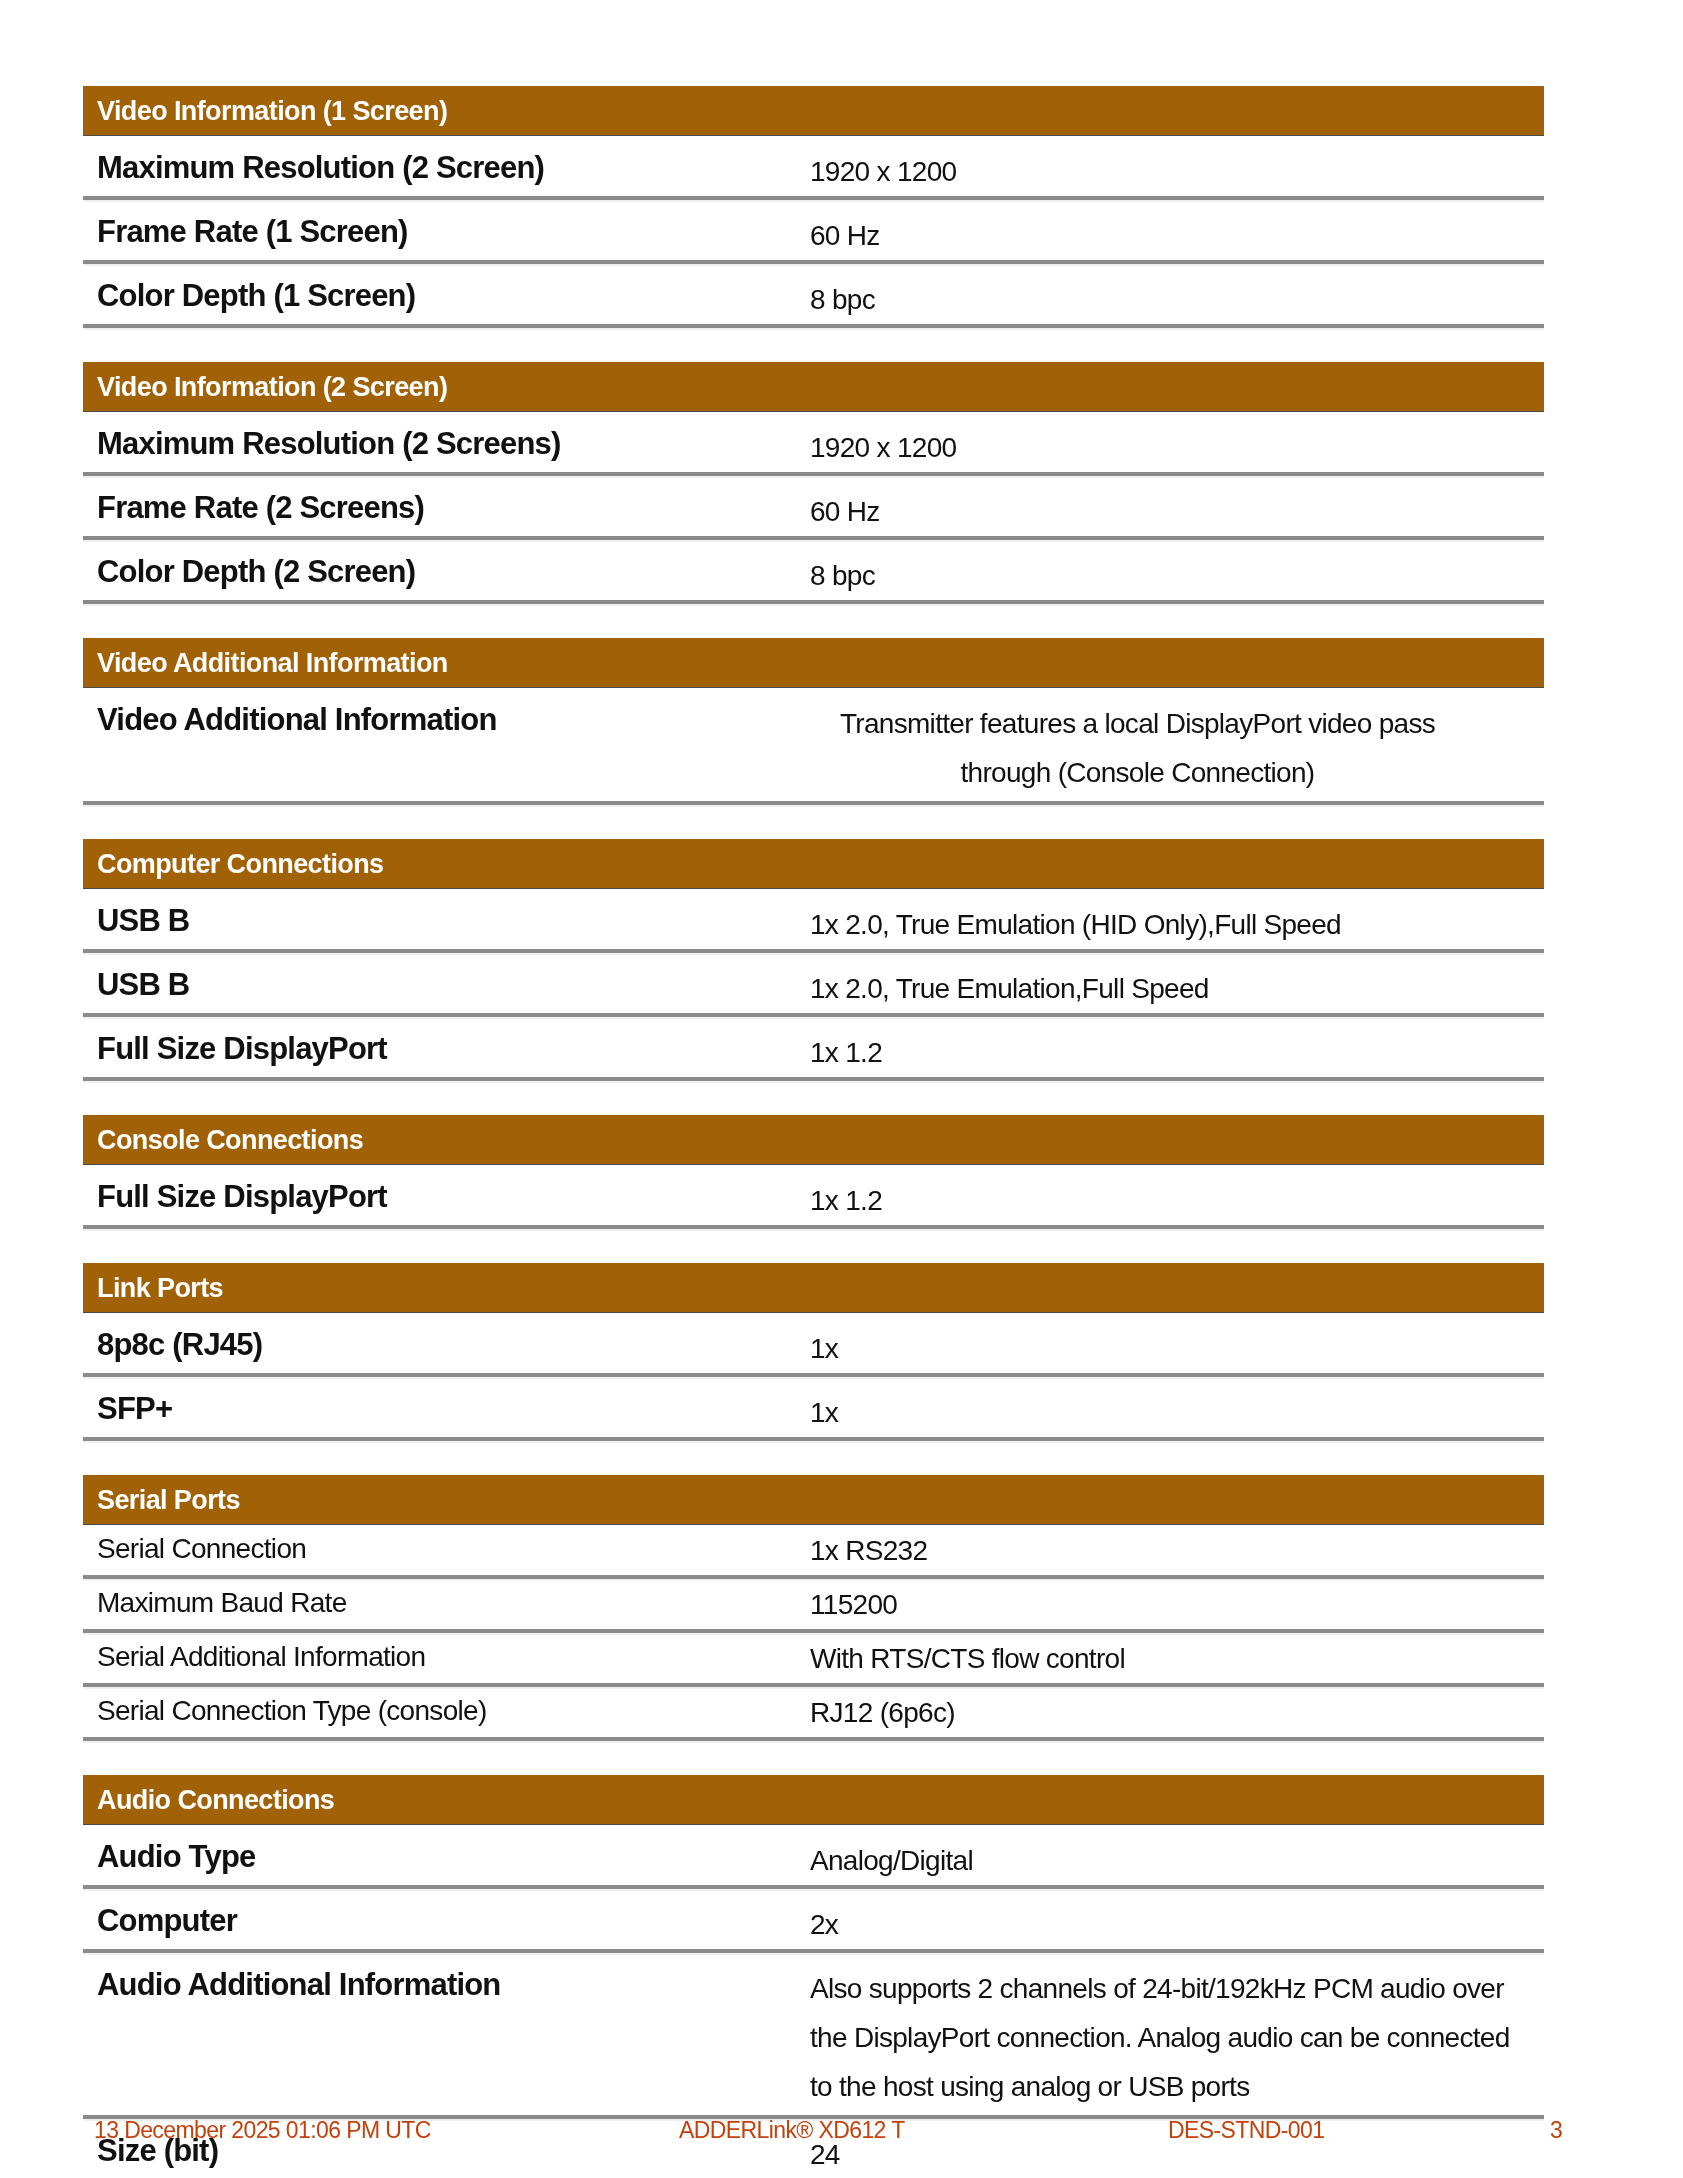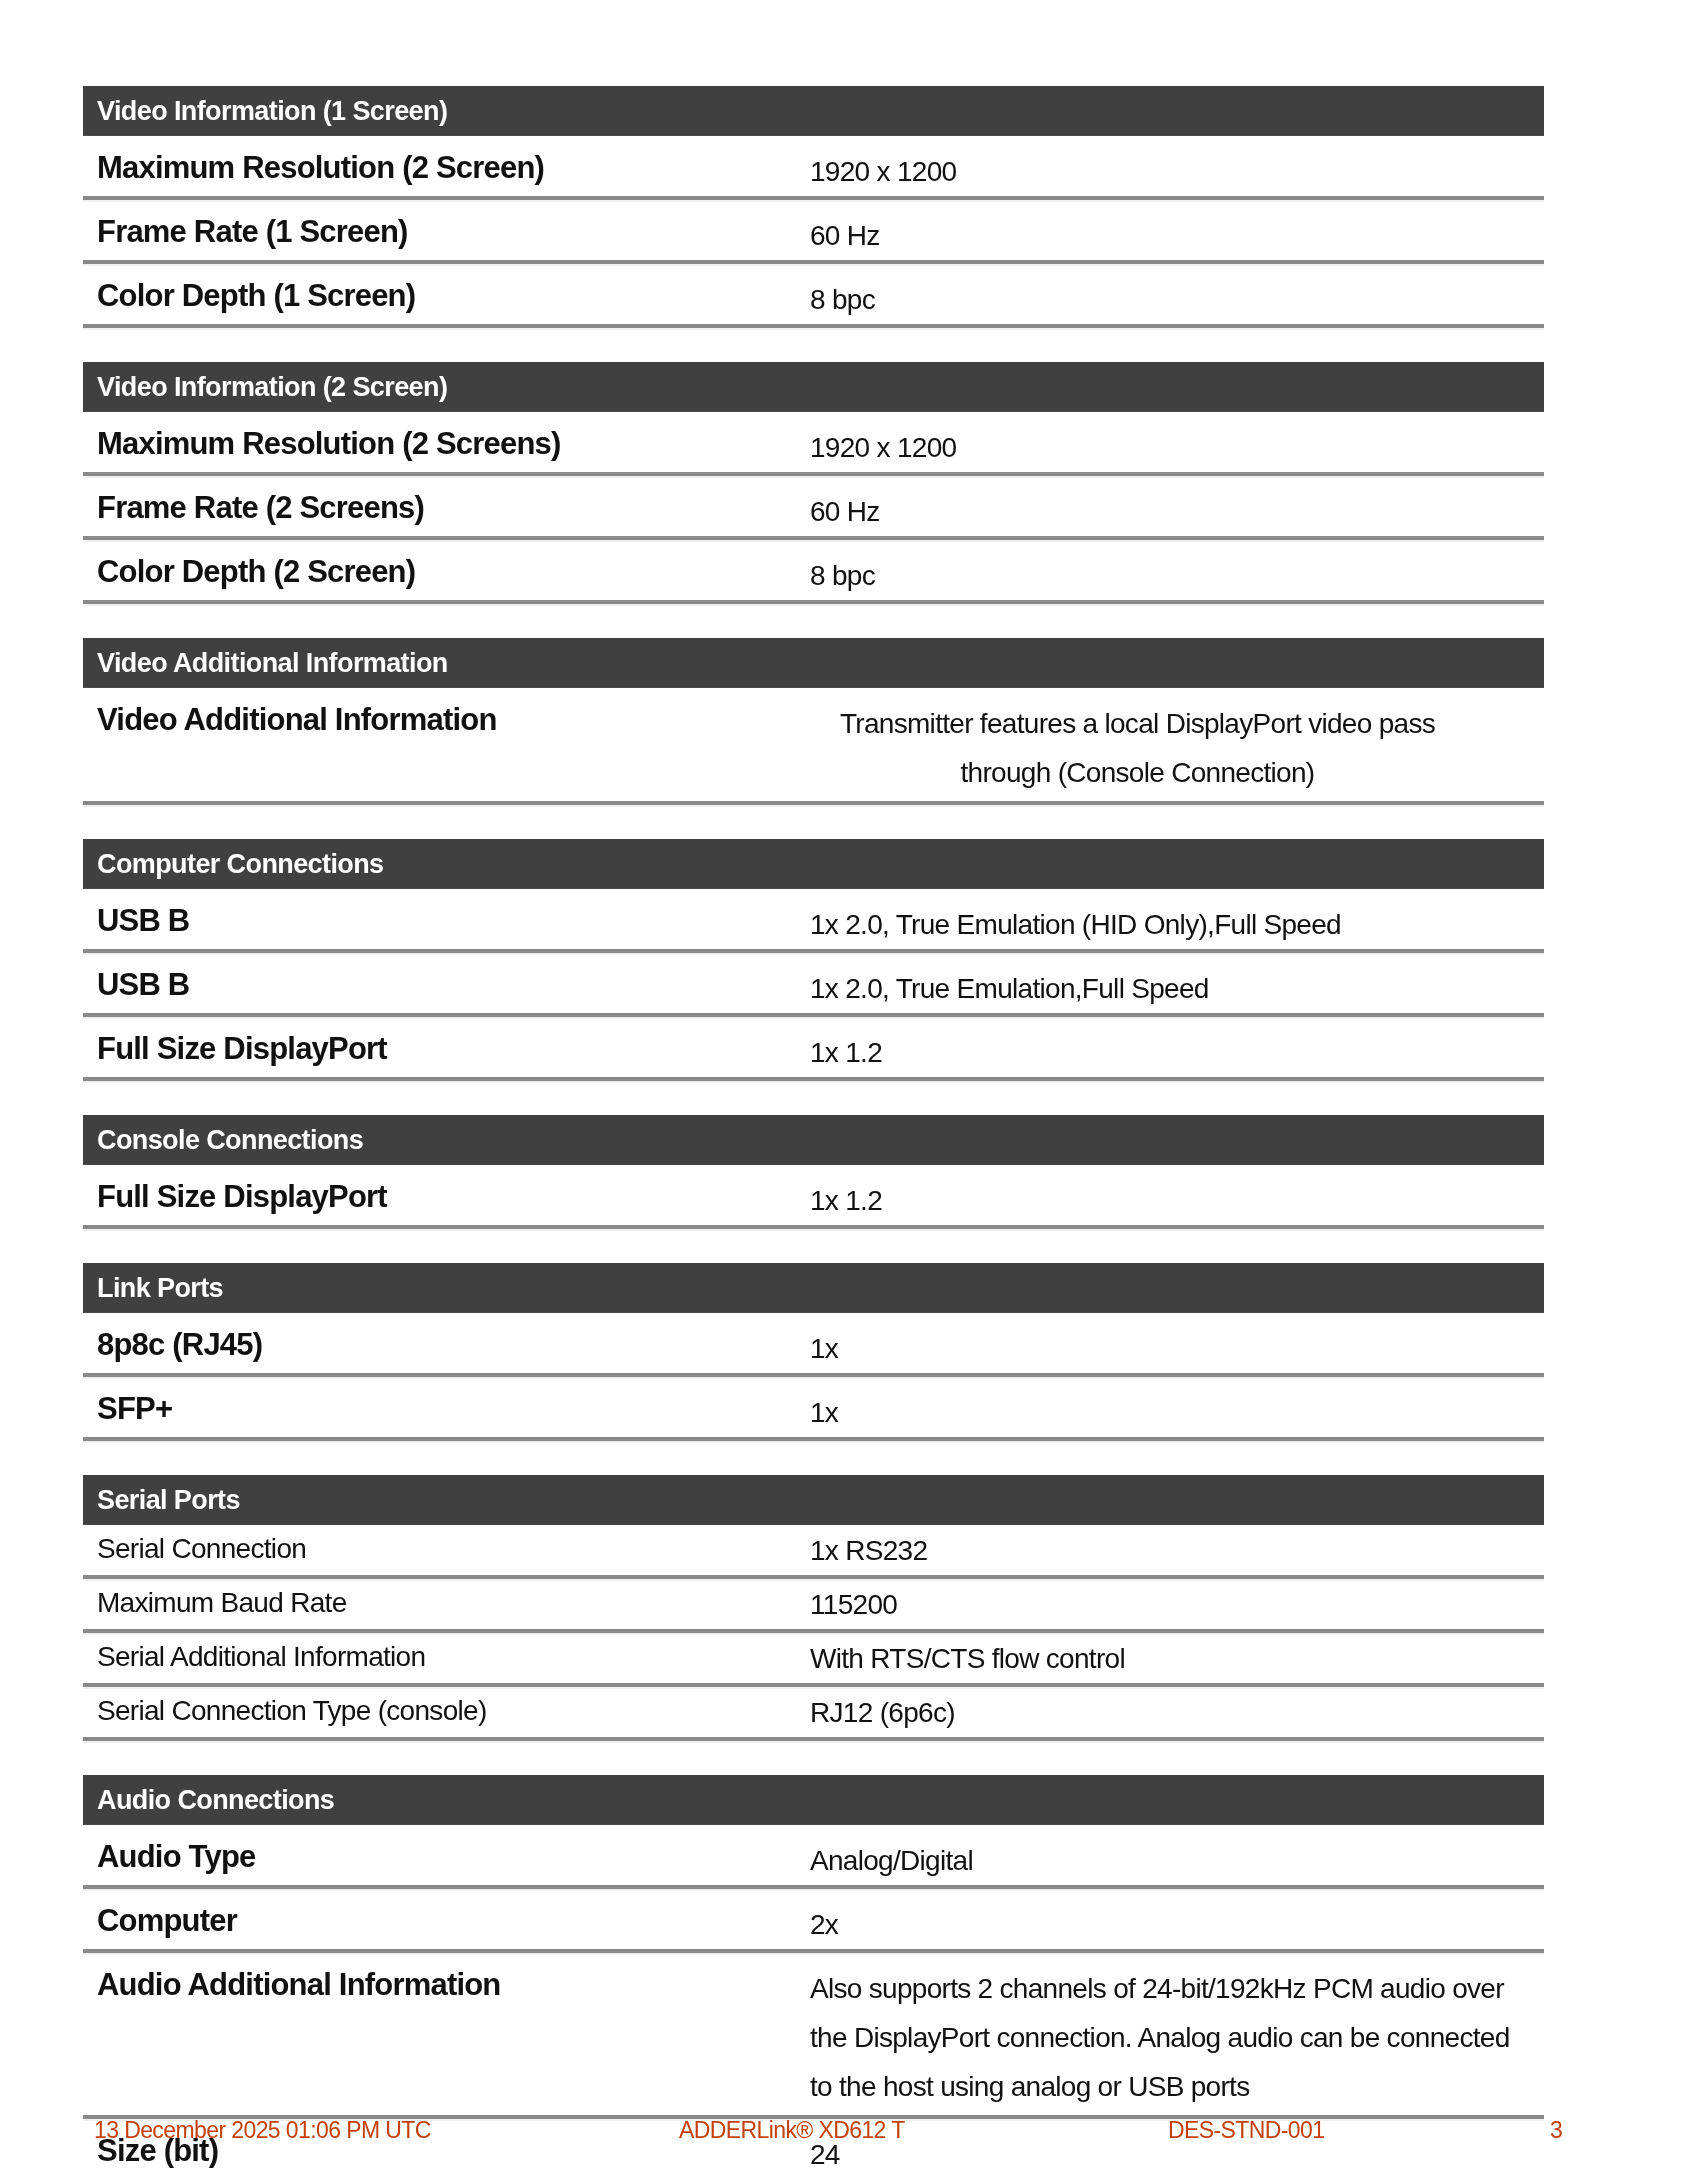--- a/index.html
+++ b/index.html
@@ -4,21 +4,21 @@
 <style>
   html, body { margin: 0; padding: 0; background: #ffffff; }
   body {
     width: 1683px; height: 2178px; position: relative; overflow: hidden;
     font-family: "Liberation Sans", "DejaVu Sans", sans-serif;
     color: #111111;
   }
   .spec { position: absolute; left: 83px; width: 1461px; }
   .section { margin: 0 0 34px 0; }
   .sec-head {
-    background: #404040; color: #ffffff;
+    background: #a16207; color: #ffffff;
     height: 50px; line-height: 50px;
     padding-left: 14px;
     font-size: 27px; font-weight: bold; letter-spacing: -0.6px;
     box-sizing: border-box;
     border-bottom: 1px solid #4a4a4a;
   }
   .row {
     display: flex;
     border-bottom: 4px solid #8a8a8a;
     box-sizing: border-box;

